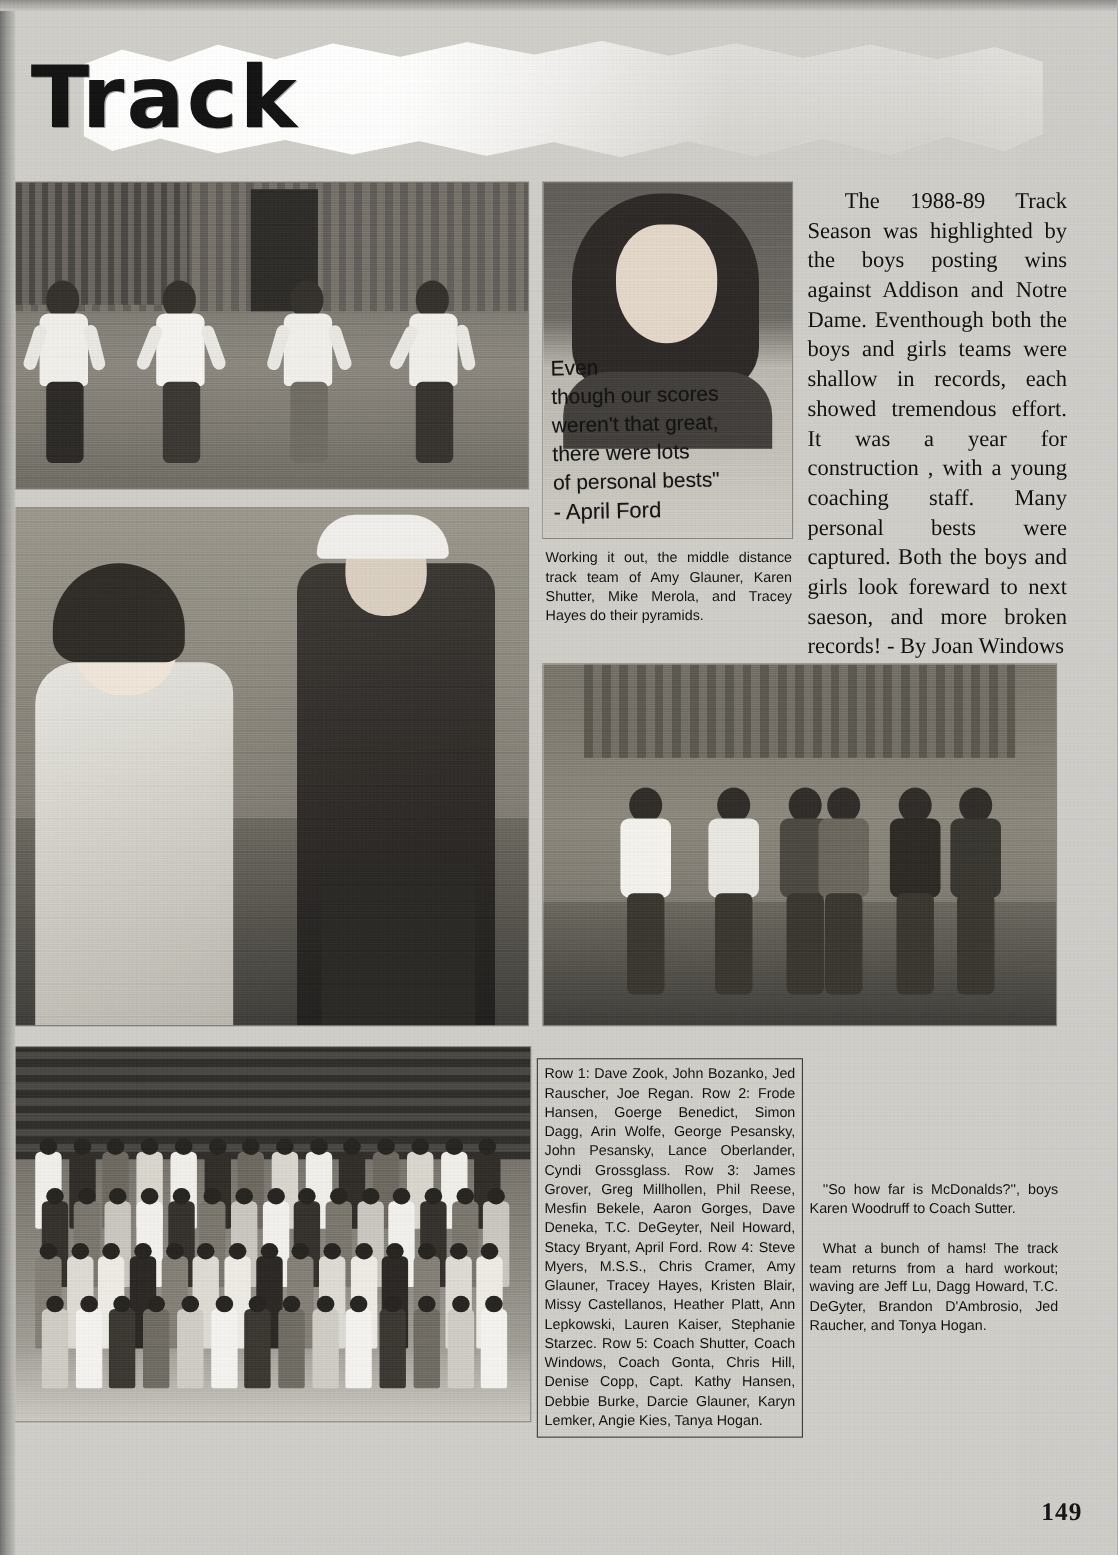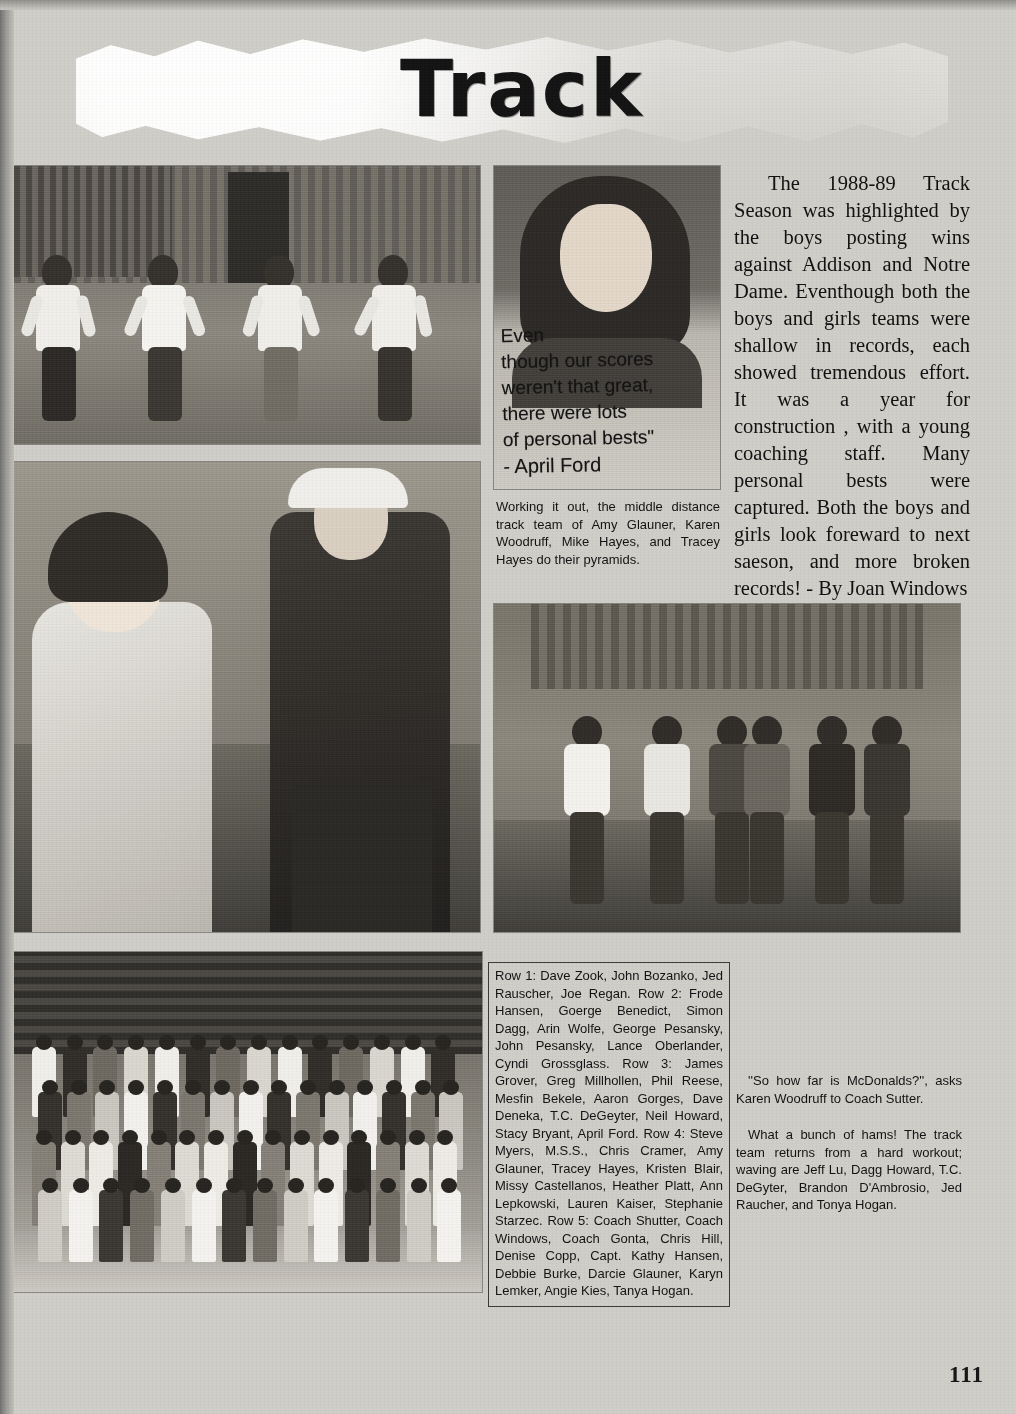--- a/index.html
+++ b/index.html
@@ -65,21 +65,21 @@
     inset: 0;
     background:
       radial-gradient(circle at 18% 40%, rgba(255,255,255,.9) 0 18%, rgba(0,0,0,0) 60%),
       radial-gradient(circle at 72% 70%, rgba(0,0,0,.06) 0 22%, rgba(0,0,0,0) 65%),
       linear-gradient(175deg, #f3f2ef 0%, #dedcd6 100%);
   }
   .page-title {
     position: absolute;
     left: 0; right: 0;
     top: 44px;
-    text-align: center;
+    text-align: left;
     font-family: "DejaVu Sans", sans-serif;
     font-weight: bold;
     font-size: 78px;
     letter-spacing: 2px;
     color: #121212;
     z-index: 10;
     text-shadow: 1px 1px 0 rgba(0,0,0,.35);
     margin-left: 28px;
   }
 
@@ -508,19 +508,19 @@
         </div>
         <div class="tm" style="left: 423.286px; top: 238px; height: 72px; background: rgb(243, 242, 238);">
           <div class="hh"></div>
         </div>
       </div>
     <div class="grain"></div>
   </div>
 
   <div class="body-col">The 1988-89 Track Season was highlighted by the boys posting wins against Addison and Notre Dame. Eventhough both the boys and girls teams were shallow in records, each showed tremendous effort. It was a year for construction , with a young coaching staff. Many personal bests were captured. Both the boys and girls look foreward to next saeson, and more broken records! - By Joan Windows</div>
 
-  <div class="caption" id="caption-middle">Working it out, the middle distance track team of Amy Glauner, Karen Woodruff, Mike Hayes, and Tracey Hayes do their pyramids.</div>
+  <div class="caption" id="caption-middle">Working it out, the middle distance track team of Amy Glauner, Karen Shutter, Mike Merola, and Tracey Hayes do their pyramids.</div>
   <div class="caption" id="caption-team">Row 1: Dave Zook, John Bozanko, Jed Rauscher, Joe Regan. Row 2: Frode Hansen, Goerge Benedict, Simon Dagg, Arin Wolfe, George Pesansky, John Pesansky, Lance Oberlander, Cyndi Grossglass. Row 3: James Grover, Greg Millhollen, Phil Reese, Mesfin Bekele, Aaron Gorges, Dave Deneka, T.C. DeGeyter, Neil Howard, Stacy Bryant, April Ford. Row 4: Steve Myers, M.S.S., Chris Cramer, Amy Glauner, Tracey Hayes, Kristen Blair, Missy Castellanos, Heather Platt, Ann Lepkowski, Lauren Kaiser, Stephanie Starzec. Row 5: Coach Shutter, Coach Windows, Coach Gonta, Chris Hill, Denise Copp, Capt. Kathy Hansen, Debbie Burke, Darcie Glauner, Karyn Lemker, Angie Kies, Tanya Hogan.</div>
-  <div class="caption" id="caption-mcdonalds">''So how far is McDonalds?'', asks Karen Woodruff to Coach Sutter.</div>
+  <div class="caption" id="caption-mcdonalds">''So how far is McDonalds?'', boys Karen Woodruff to Coach Sutter.</div>
   <div class="caption" id="caption-hams">What a bunch of hams! The track team returns from a hard workout; waving are Jeff Lu, Dagg Howard, T.C. DeGyter, Brandon D'Ambrosio, Jed Raucher, and Tonya Hogan.</div>
 
-  <div class="page-number">111</div>
+  <div class="page-number">149</div>
 </div>
 
 </body></html>

